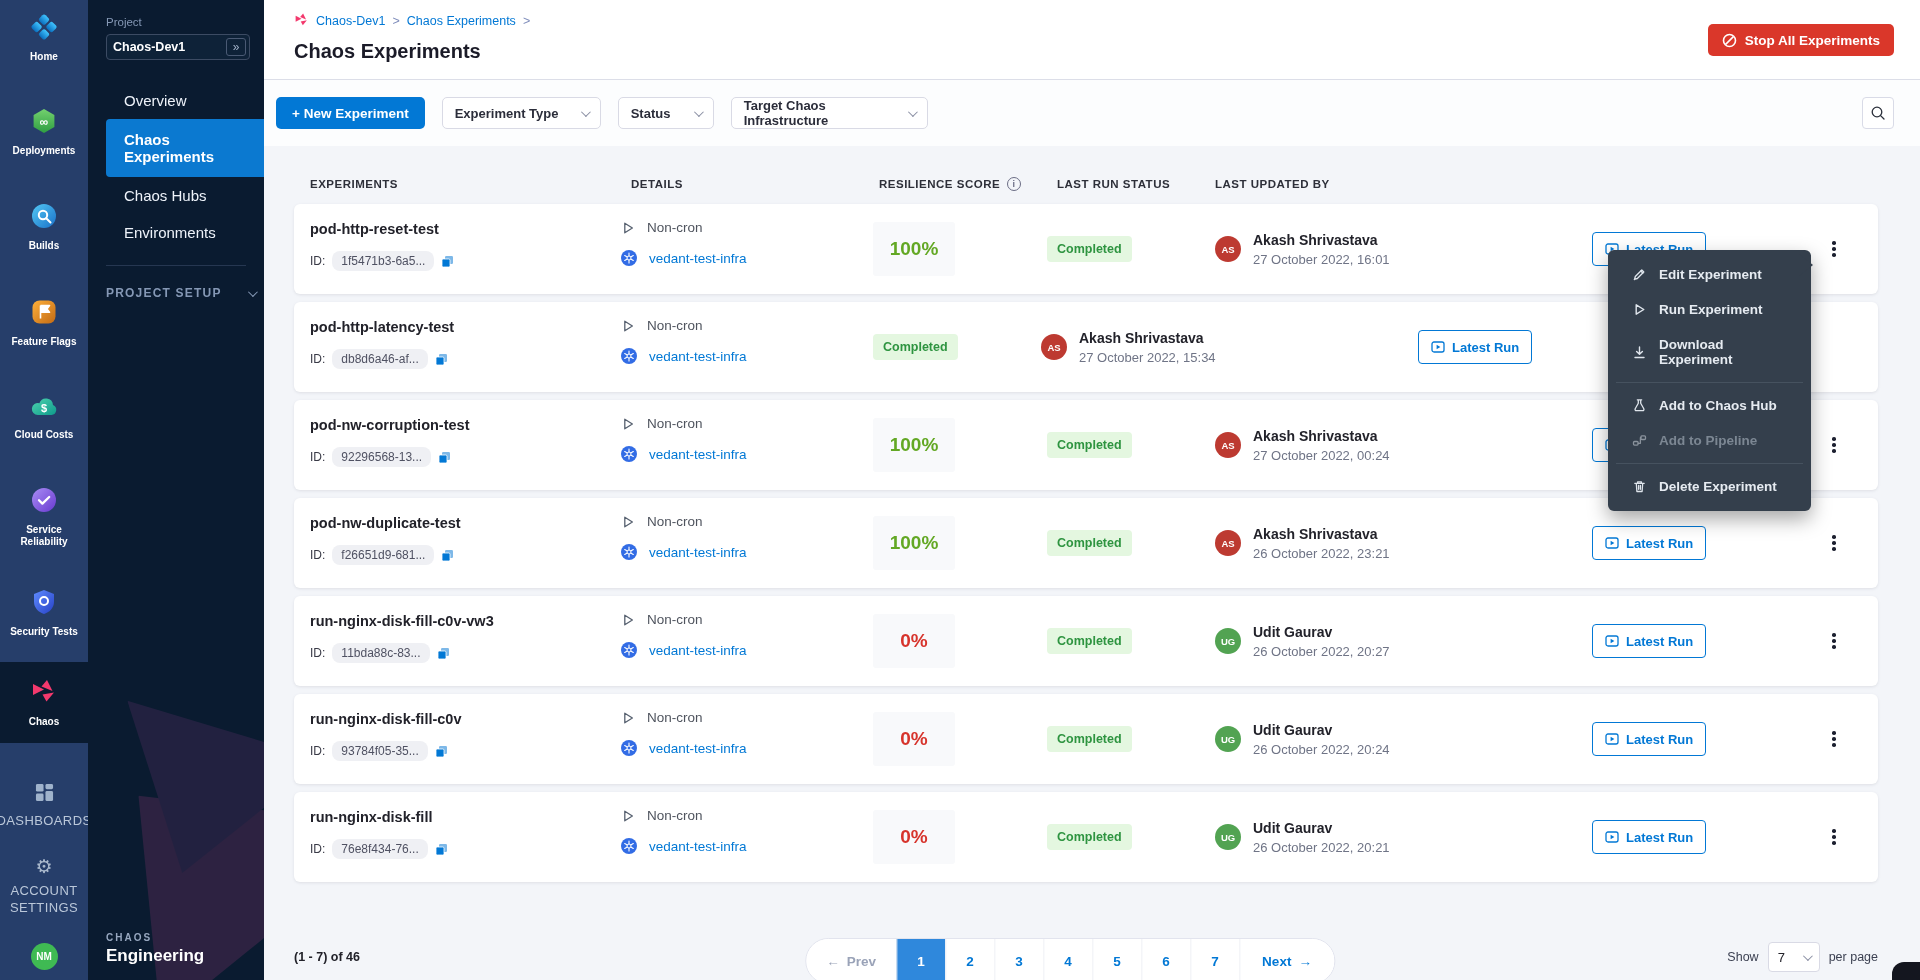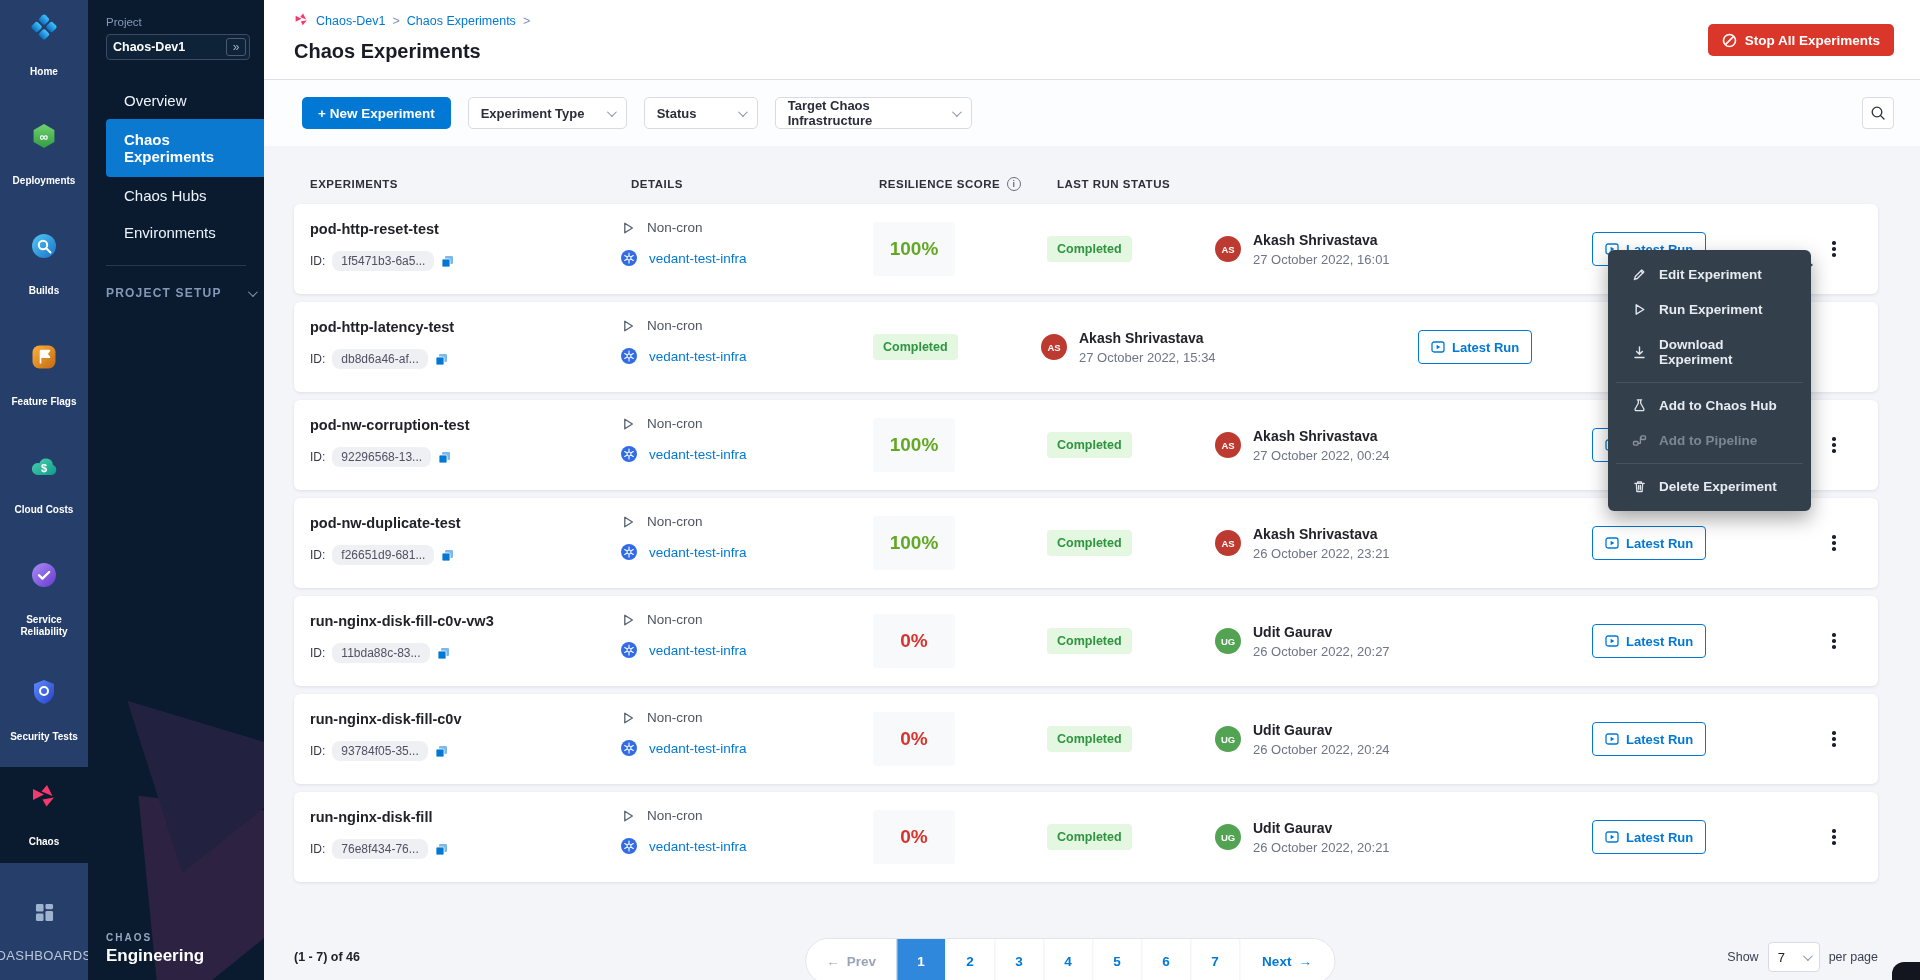--- a/index.html
+++ b/index.html
@@ -1,21 +1,21 @@
 <!DOCTYPE html>
 <html><head>
 <meta charset="utf-8">
 <style>
   * { margin:0; padding:0; box-sizing:border-box; }
   html,body { width:1920px; height:980px; overflow:hidden; }
   body { font-family:"Liberation Sans","DejaVu Sans",sans-serif; display:flex; background:#fff; color:#22222a; }
 
   
   .nav { width:88px; background:#263e6a; display:flex; flex-direction:column; align-items:center; flex-shrink:0; }
-  .nav-item { width:100%; display:flex; flex-direction:column; align-items:center; gap:22px; cursor:pointer; }
+  .nav-item { width:100%; display:flex; flex-direction:column; align-items:center; gap:7px; cursor:pointer; }
   .nav-label { font-size:10px; font-weight:600; color:#fff; text-align:center; line-height:1.25; padding:0 4px; }
   .nav-item.sel { background:#0a1b30; padding:15px 0 14px; }
   .nav-footer-label { font-size:13px; font-weight:400; color:#bac7d9; letter-spacing:.4px; text-align:center; line-height:1.3; padding:0 4px; }
   .gear-glyph { font-size:19px; color:#a9b8cc; line-height:1; }
   .nav-avatar { width:27px; height:27px; border-radius:50%; background:#3fba53; color:#fff; font-size:10px; font-weight:700; display:flex; align-items:center; justify-content:center; }
 
   
   .sidebar { width:176px; background:#0a1b30; flex-shrink:0; position:relative; overflow:hidden; display:flex; flex-direction:column; }
   .proj-label { color:#8598b5; font-size:11.5px; margin:16px 0 6px 18px; }
   .proj-input { margin:0 14px 0 18px; height:26px; border:1px solid #3c4b63; border-radius:4px; background:#0e2238; color:#fff; font-size:12.5px; font-weight:700; display:flex; align-items:center; padding:0 6px; position:relative; }
@@ -35,24 +35,24 @@
   
   .content { flex:1; display:flex; flex-direction:column; position:relative; background:#fff; }
 
   .topbar { height:80px; border-bottom:1px solid #dcdee8; padding:12px 26px 0 30px; position:relative; background:#fff; }
   .breadcrumb { display:flex; align-items:center; gap:7px; font-size:12.5px; color:#0278d5; }
   .breadcrumb a { color:#0278d5; text-decoration:none; cursor:pointer; }
   .crumb-sep { color:#7f8dbb; }
   .page-title { font-size:20px; font-weight:700; color:#1b1b28; margin-top:10px; }
   .btn-danger { position:absolute; right:26px; top:24px; height:32px; background:#da372a; color:#fff; border:none; border-radius:5px; font-size:13.5px; font-weight:700; display:flex; align-items:center; gap:8px; padding:0 14px; cursor:pointer; font-family:inherit; }
 
-  .toolbar { height:66px; display:flex; align-items:center; padding:0 26px 0 38px; background:#fcfdfe; }
+  .toolbar { height:66px; display:flex; align-items:center; padding:0 26px 0 12px; background:#fcfdfe; }
   .btn-primary { height:32px; background:#0278d5; color:#fff; border:none; border-radius:5px; font-size:13.5px; font-weight:700; padding:0 16px; cursor:pointer; font-family:inherit; }
   .filter { height:32px; background:#fff; border:1px solid #d9dae5; border-radius:5px; font-size:13px; font-weight:600; color:#2b2d3a; display:flex; align-items:center; justify-content:space-between; padding:0 12px; margin-left:17px; cursor:pointer; gap:10px; }
-  .f1 { width:159px; } .f2 { width:114px; } .f3 { width:197px; }
+  .f1 { width:159px; } .f2 { width:96px; } .f3 { width:197px; }
   .chev { width:7px; height:7px; border-right:1.6px solid #8a8fa3; border-bottom:1.6px solid #8a8fa3; transform:rotate(45deg) translateY(-2px); flex-shrink:0; }
   .btn-search { margin-left:auto; width:32px; height:32px; background:#fff; border:1px solid #d9dbe7; border-radius:4px; display:flex; align-items:center; justify-content:center; cursor:pointer; }
   .btn-date { margin-left:14px; width:247px; height:32px; background:#fff; border:1px solid #0278d5; border-radius:5px; color:#0278d5; font-size:13.5px; font-weight:700; display:flex; align-items:center; justify-content:center; gap:9px; cursor:pointer; font-family:inherit; }
   .btn-date .chev { border-color:#0278d5; width:8px; height:8px; border-width:2px; }
 
   .main { flex:1; background:#f3f5f9; padding:0 42px 0 30px; position:relative; }
 
   .thead { display:flex; padding-top:18px; height:58px; align-items:center; font-size:11.5px; font-weight:700; letter-spacing:.5px; color:#2d2f39; }
   .th-exp { width:327px; padding-left:16px; } .th-det { width:252px; padding-left:10px; }
   .th-score { width:174px; padding-left:6px; display:flex; align-items:center; gap:7px; }
@@ -317,20 +317,21 @@
 
   <div class="main">
     <div class="thead">
       <div class="th-exp">EXPERIMENTS</div>
       <div class="th-det">DETAILS</div>
       <div class="th-score">
         <span>RESILIENCE SCORE</span>
         <i class="info-icon">i</i>
       </div>
       <div class="th-status">LAST RUN STATUS</div>
+      <div class="th-upd">LAST UPDATED BY</div>
     </div>
 
     <div id="rows">
 
         <div class="row">
           <div class="col-exp">
             <div class="exp-name">pod-http-reset-test</div>
             <div class="id-line">
               <span>ID:</span>
               <span class="id-chip">1f5471b3-6a5...</span>

